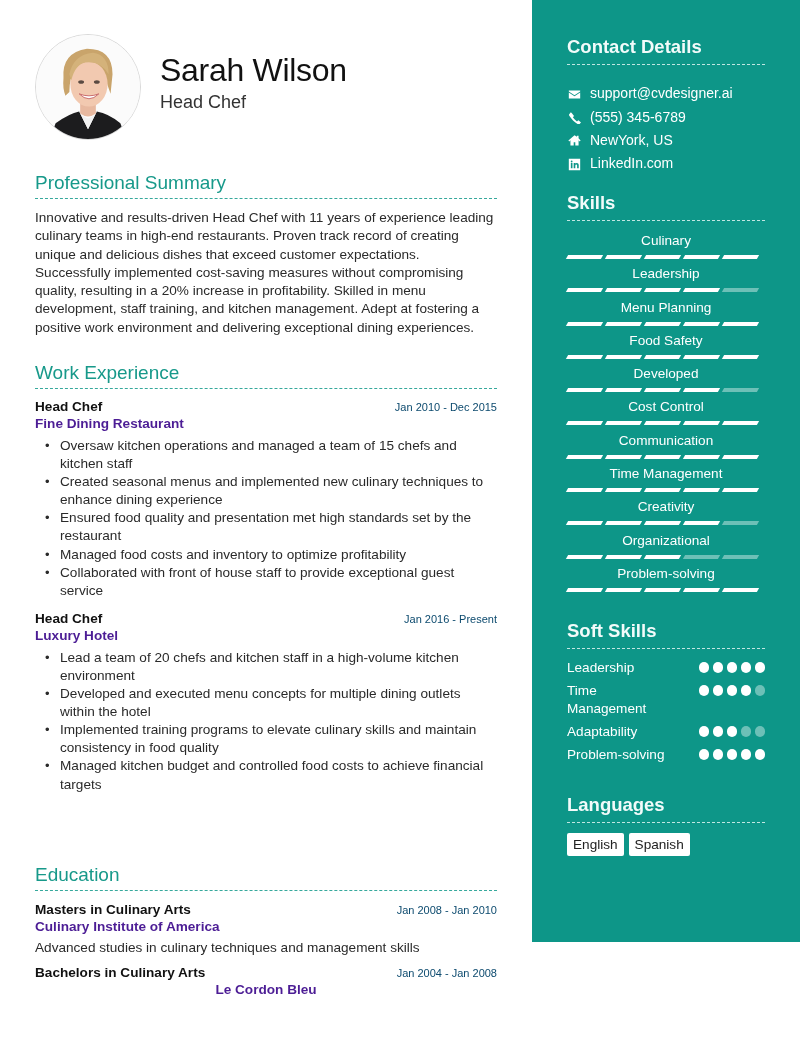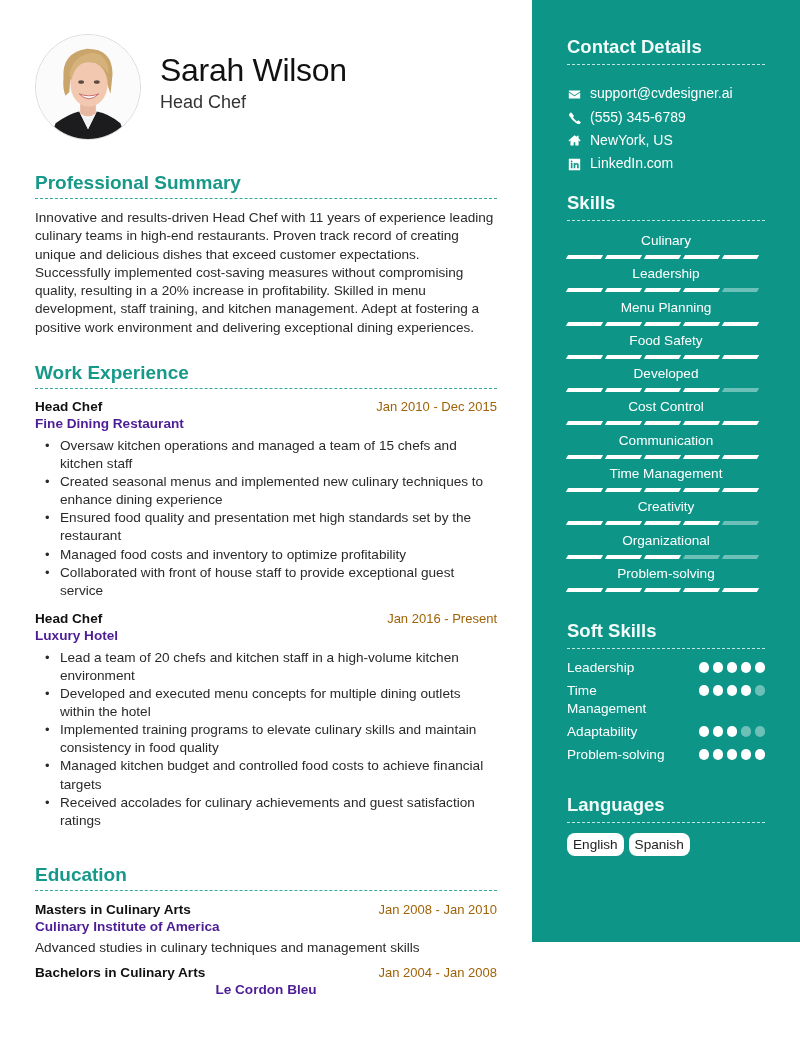--- a/index.html
+++ b/index.html
@@ -13,32 +13,32 @@
 
   .header { position: absolute; left: 0; top: 34px; width: 462px; height: 108px; }
   .photo {
     position: absolute; left: 0; top: 0; width: 106px; height: 106px; border-radius: 50%;
     border: 1px solid #d9d9d9; overflow: hidden; background: #fafafa;
   }
   .photo svg { width: 100%; height: 100%; display: block; }
   .name { position: absolute; left: 125px; top: 18px; font-size: 32px; font-weight: 400; color: #111; letter-spacing: -0.3px; }
   .role { position: absolute; left: 125px; top: 58px; font-size: 18px; color: #333; }
 
-  .section-title { font-size: 19px; font-weight: 700; color: #17998a; line-height: 22px; }
+  .section-title { font-size: 19px; font-weight: 400; color: #17998a; line-height: 22px; }
   .divider { border-top: 1px dashed #36a99c; margin-top: 4px; }
 
   .summary-sec { position: absolute; left: 0; top: 172px; width: 462px; }
   .summary-text { margin-top: 10px; font-size: 13.6px; line-height: 18.3px; color: #2a2a2a; }
 
   .work-sec { position: absolute; left: 0; top: 362px; width: 462px; }
   .job { margin-top: 10px; }
   .job + .job { margin-top: 11px; }
   .job-head { display: flex; justify-content: space-between; align-items: baseline; }
   .job-title { font-size: 13.6px; font-weight: 700; color: #111; }
-  .job-date { font-size: 13px; color: #a16207; }
+  .job-date { font-size: 11px; color: #0c4a6e; }
   .job-org { font-size: 13.6px; color: #4c1d95; margin-top: 2px; font-weight: bold; }
   .bullets { margin-top: 6px; padding-left: 25px; font-size: 13.6px; line-height: 18.1px; color: #2a2a2a; list-style: none; }
   .bullets li { position: relative; }
   .bullets li::before { content: "•"; position: absolute; left: -15px; top: 0; font-size: 13px; }
 
   .edu-sec { position: absolute; left: 0; top: 864px; width: 462px; }
   .edu { margin-top: 11px; }
   .edu + .edu { margin-top: 10px; text-align: center; }
   .edu-desc { font-size: 13.6px; color: #2a2a2a; margin-top: 6px; }
 
@@ -65,21 +65,21 @@
   .soft-sec { top: 620px; }
   .soft-list { margin-top: 10px; }
   .soft-row { display: flex; justify-content: space-between; align-items: flex-start; margin-bottom: 5px; }
   .soft-name { font-size: 13.6px; color: #fff; line-height: 18px; width: 110px; }
   .dots { display: flex; gap: 3.5px; padding-top: 3px; }
   .dot { width: 10.5px; height: 10.5px; border-radius: 50%; background: #fff; }
   .dot.off { background: rgba(255,255,255,0.4); }
 
   .lang-sec { top: 794px; }
   .lang-list { display: flex; gap: 5px; margin-top: 10px; }
-  .lang-chip { background: #fff; color: #222; font-size: 13.6px; padding: 3px 6px; border-radius: 8px; line-height: 17px; }
+  .lang-chip { background: #fff; color: #222; font-size: 13.6px; padding: 3px 6px; border-radius: 2px; line-height: 17px; }
 </style>
 </head>
 <body>
 
 <div class="page">
 
   <div class="main">
 
     <div class="header">
       <div class="photo">
@@ -136,21 +136,20 @@
         <div class="job-head">
           <span class="job-title">Head Chef</span>
           <span class="job-date">Jan 2016 - Present</span>
         </div>
         <div class="job-org">Luxury Hotel</div>
         <ul class="bullets">
           <li>Lead a team of 20 chefs and kitchen staff in a high-volume kitchen environment</li>
           <li>Developed and executed menu concepts for multiple dining outlets within the hotel</li>
           <li>Implemented training programs to elevate culinary skills and maintain consistency in food quality</li>
           <li>Managed kitchen budget and controlled food costs to achieve financial targets</li>
-          <li>Received accolades for culinary achievements and guest satisfaction ratings</li>
         </ul>
       </div>
     </div>
 
     <div class="edu-sec">
       <div class="section-title">Education</div>
       <div class="divider"></div>
 
       <div class="edu">
         <div class="job-head">

